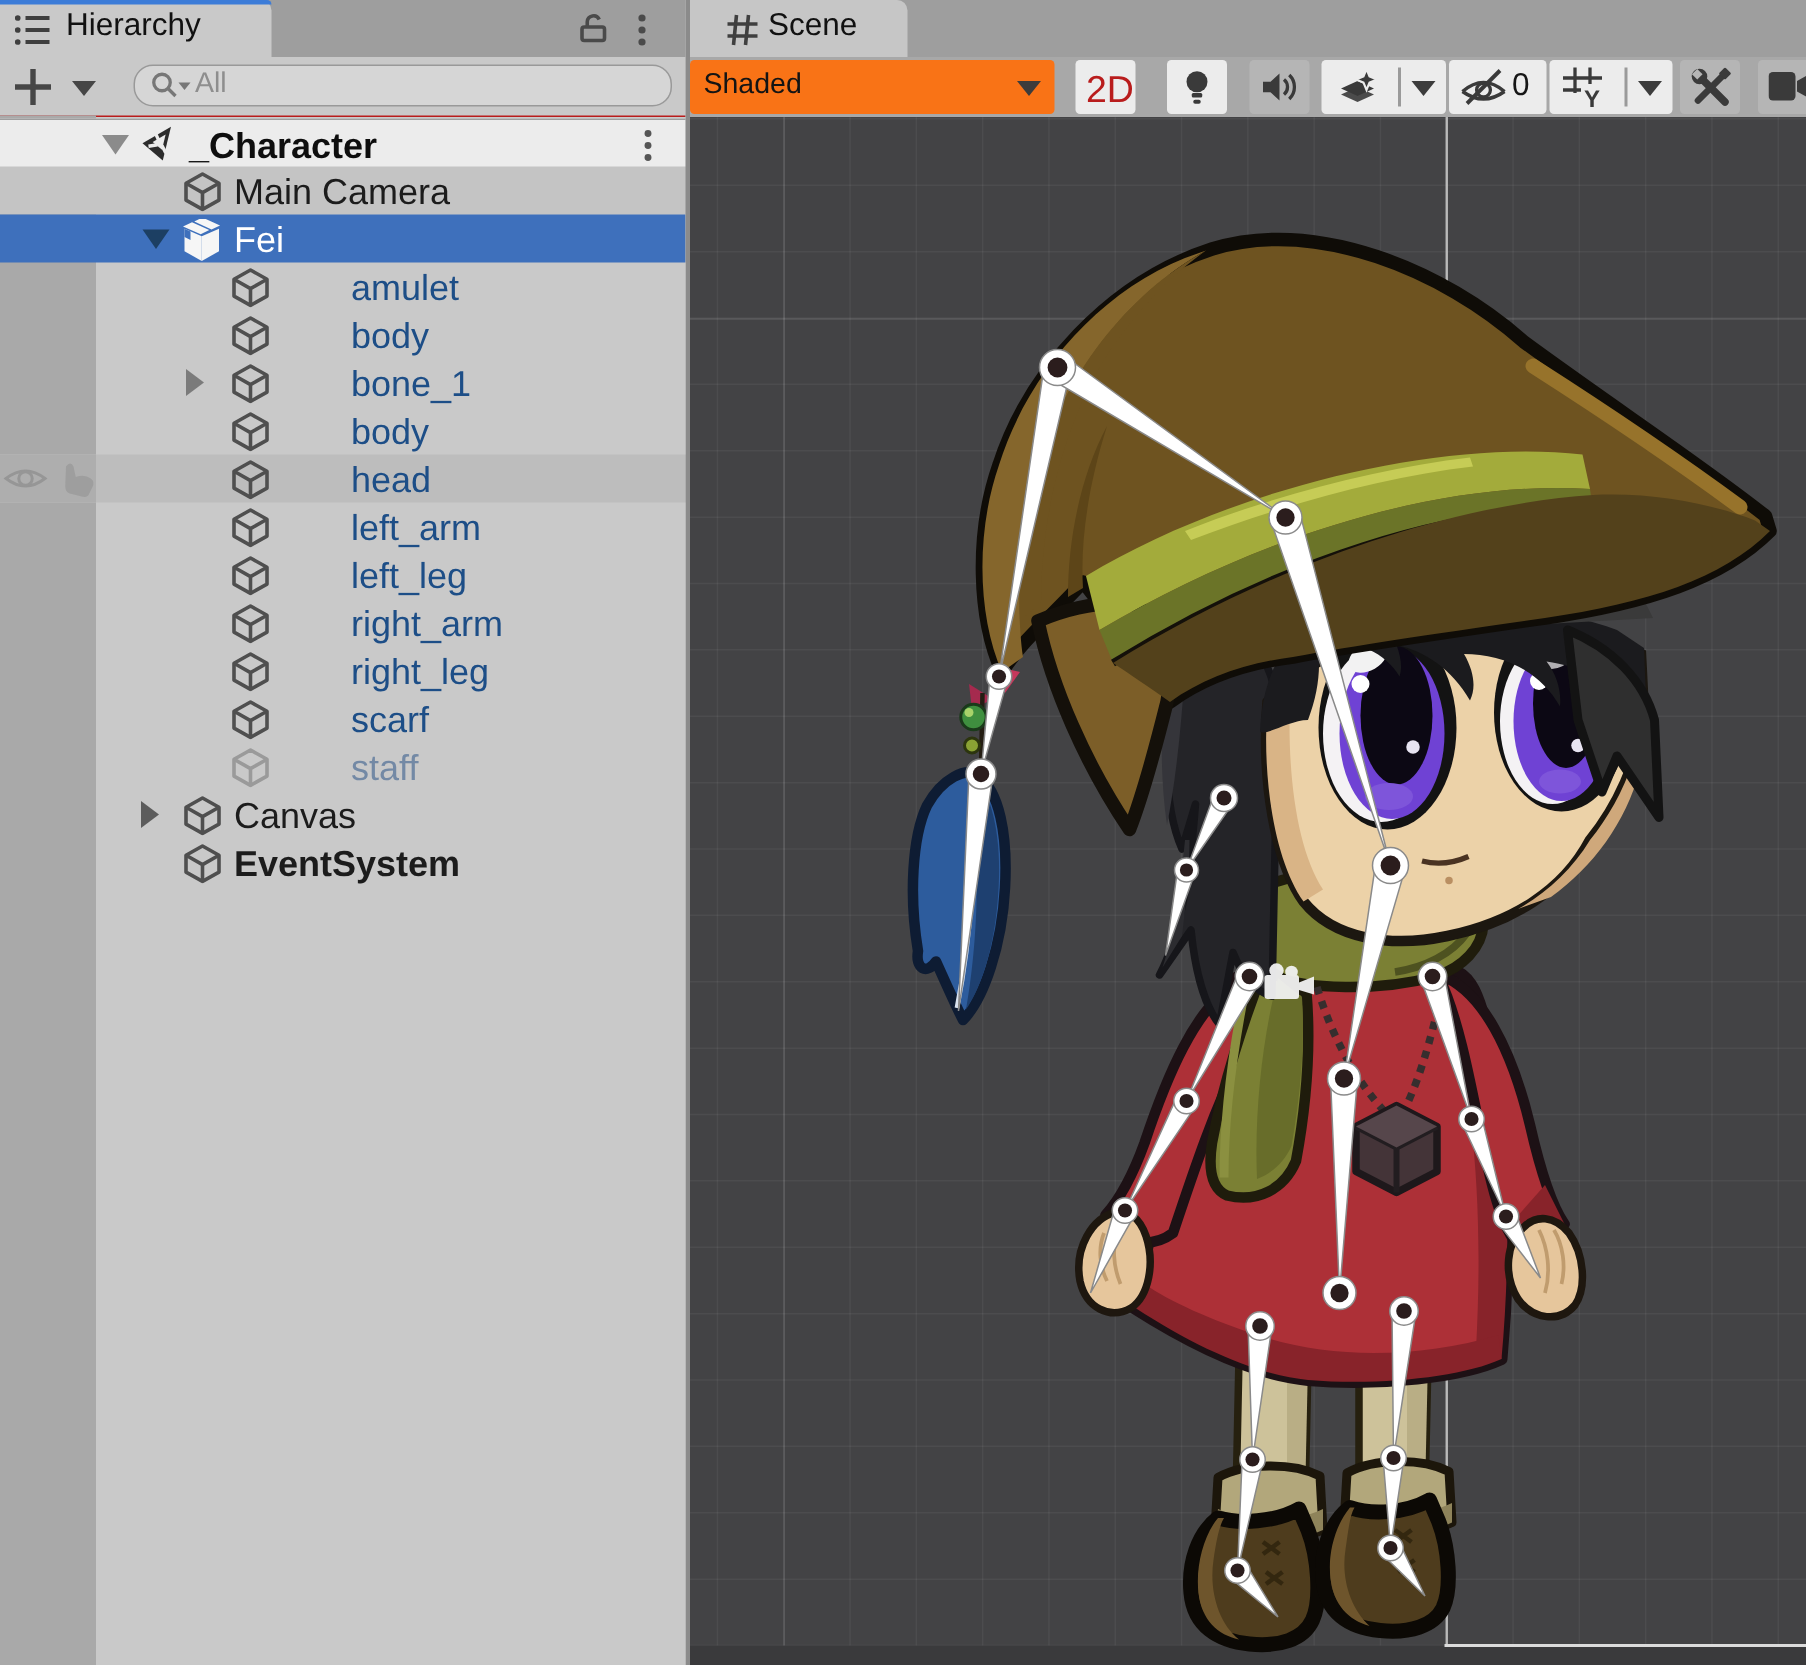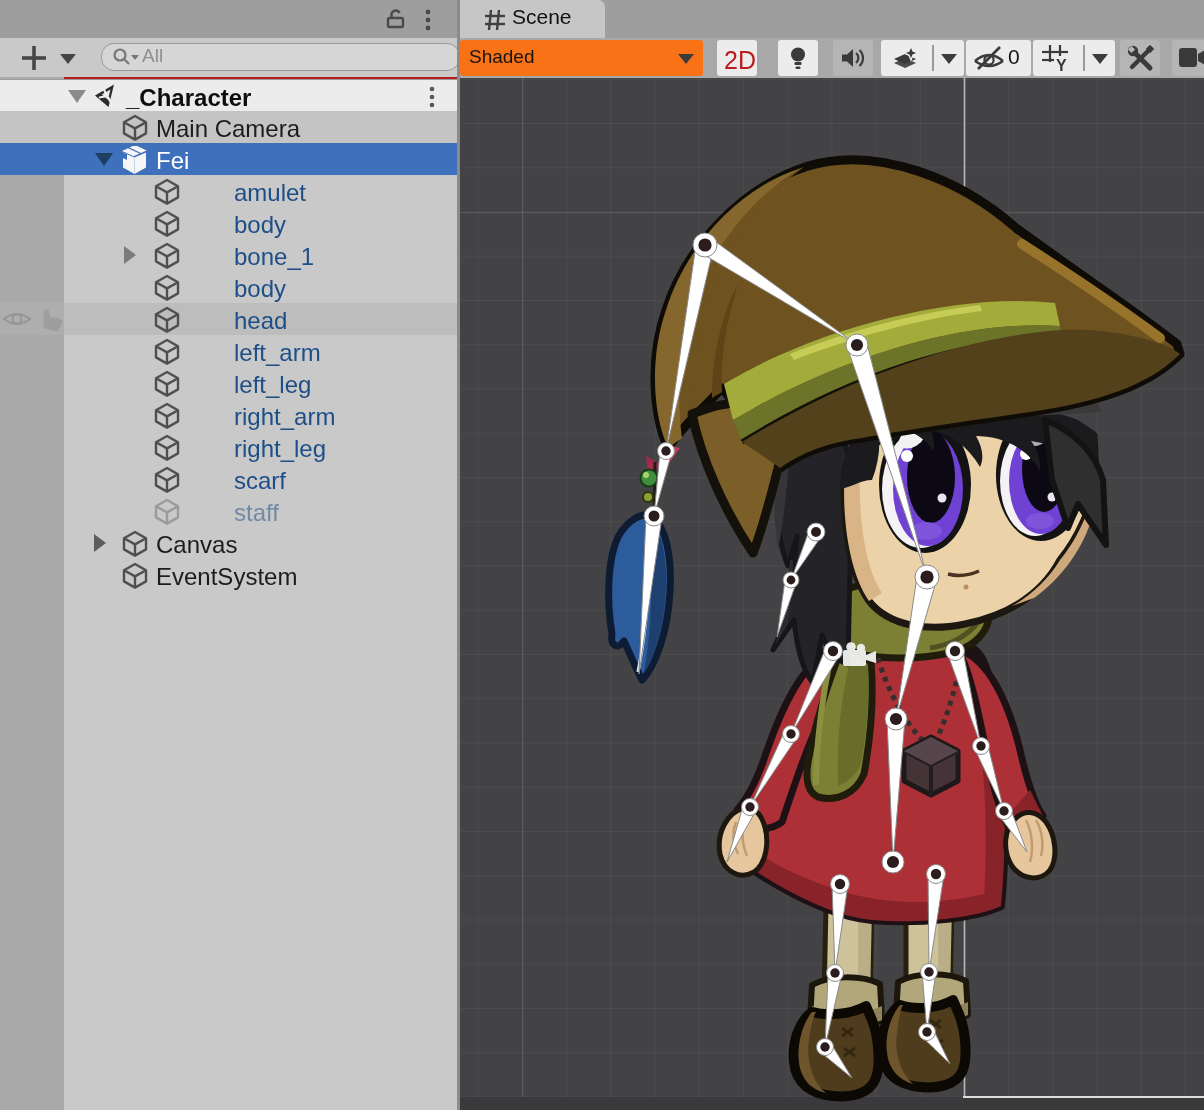--- a/index.html
+++ b/index.html
@@ -4,21 +4,21 @@
 <style>
   html,body{margin:0;padding:0;width:1204px;height:1110px;overflow:hidden;
     font-family:"Liberation Sans",sans-serif;}
   .abs{position:absolute;}
   #hier{position:absolute;left:0;top:0;width:457px;height:1110px;background:#c9c9c9;}
   #hiertabbar{position:absolute;left:0;top:0;width:457px;height:38px;background:#9e9e9e;}
   #hiertab{position:absolute;left:0;top:0;width:181px;height:38px;background:#c9c9c9;
     border-radius:0 7px 0 0;}
   #hiertab .blue{position:absolute;left:0;top:0;width:181px;height:3px;background:#3c7cd8;border-radius:0 4px 0 0;}
   #hiertab .label{position:absolute;left:44px;top:5px;font-size:21px;color:#111;}
-  #hiertoolbar{position:absolute;left:12px;top:38px;width:457px;height:39px;background:#c9c9c9;border-bottom:3px solid #b91c1c;}
+  #hiertoolbar{position:absolute;left:0;top:38px;width:457px;height:39px;background:#c9c9c9;border-bottom:1px solid #b91c1c;}
   #search{position:absolute;left:89px;top:5px;width:357px;height:26px;background:#d6d6d6;
     border:1px solid #999;border-radius:13px;}
   #search .all{position:absolute;left:40px;top:1px;font-size:19px;color:#8e8e8e;}
   #gutter{position:absolute;left:0;top:77px;width:64px;height:1033px;background:#a9a9a9;}
   .row{position:absolute;left:0;width:457px;height:32px;}
   .row .txt{position:absolute;top:4px;font-size:24px;color:#1c1c1c;white-space:pre;}
   .row .icon{position:absolute;top:3px;}
   .blue-t{color:#1d4c83 !important;margin-left:48px;}
   .tri{position:absolute;width:0;height:0;}
   .tri.down{border-left:9px solid transparent;border-right:9px solid transparent;border-top:13px solid #5c5c5c;}
@@ -28,20 +28,36 @@
   #scenetabbar{position:absolute;left:0;top:0;width:744px;height:38px;background:#9e9e9e;padding-left:44px;}
   #scenetab{position:absolute;left:0;top:0;width:145px;height:38px;background:#c6c6c6;border-radius:0 7px 0 0;}
   #scenetab .label{position:absolute;left:52px;top:5px;font-size:21px;color:#111;}
   #scenetoolbar{position:absolute;left:0;top:38px;width:744px;height:40px;background:#a8a8a8;}
   .tbtn{position:absolute;top:2px;height:36px;box-sizing:border-box;}
 </style>
 </head>
 <body>
 <div id="hier">
   <div id="hiertabbar">
+    <div id="hiertab">
+      <div class="blue"></div>
+      <svg class="abs" style="left:10px;top:9px" width="24" height="22" viewBox="0 0 24 22">
+        <g stroke="#3f3f3f" stroke-width="2.6">
+          <line x1="7" y1="3" x2="23" y2="3"></line>
+            <line x1="7" y1="11" x2="23" y2="11"></line>
+            <line x1="7" y1="19" x2="23" y2="19"></line>
+        </g>
+        <g fill="#3f3f3f">
+            <circle cx="1.8" cy="3" r="1.9"></circle>
+            <circle cx="1.8" cy="11" r="1.9"></circle>
+            <circle cx="1.8" cy="19" r="1.9"></circle>
+          </g>
+      </svg>
+      <div class="label">Hierarchy</div>
+    </div>
     <svg class="abs" style="left:385px;top:8px" width="22" height="22" viewBox="0 0 22 22">
       <rect x="3" y="10" width="15" height="9" rx="1.5" fill="none" stroke="#4a4a4a" stroke-width="2.4"></rect>
       <path d="M 6.5 10 V 6.5 A 4.2 4.2 0 0 1 14.5 5" fill="none" stroke="#4a4a4a" stroke-width="2.4"></path>
     </svg>
     <svg class="abs" style="left:424px;top:8px" width="8" height="24" viewBox="0 0 8 24">
       <g fill="#4a4a4a">
           <circle cx="4" cy="4" r="2.4"></circle>
           <circle cx="4" cy="12" r="2.4"></circle>
           <circle cx="4" cy="20" r="2.4"></circle>
         </g>
@@ -222,21 +238,21 @@
 <div class="row" style="top:527px;">
 <div class="tri right" style="left:94px;top:7px;border-left-color:#5c5c5c"></div>
 <svg class="icon" style="left:122px" width="26" height="27" viewBox="0 0 26 27">
           <g fill="none" stroke="#4f4f4f" stroke-width="2.4" stroke-linejoin="round" opacity="1">
             <path d="M13 2 L24 8.2 V19.4 L13 25.6 L2 19.4 V8.2 Z"></path>
             <path d="M2 8.2 L13 14.4 L24 8.2 M13 14.4 V25.6"></path>
           </g>
         </svg>
 <div class="txt" style="left:156px">Canvas</div>
 </div>
-<div class="row" style="top:559px;">
+<div class="row" style="top:559px;font-weight:bold;">
 <svg class="icon" style="left:122px" width="26" height="27" viewBox="0 0 26 27">
           <g fill="none" stroke="#4f4f4f" stroke-width="2.4" stroke-linejoin="round" opacity="1">
             <path d="M13 2 L24 8.2 V19.4 L13 25.6 L2 19.4 V8.2 Z"></path>
             <path d="M2 8.2 L13 14.4 L24 8.2 M13 14.4 V25.6"></path>
           </g>
         </svg>
 <div class="txt" style="left:156px">EventSystem</div>
 </div>
 </div>
 </div>

